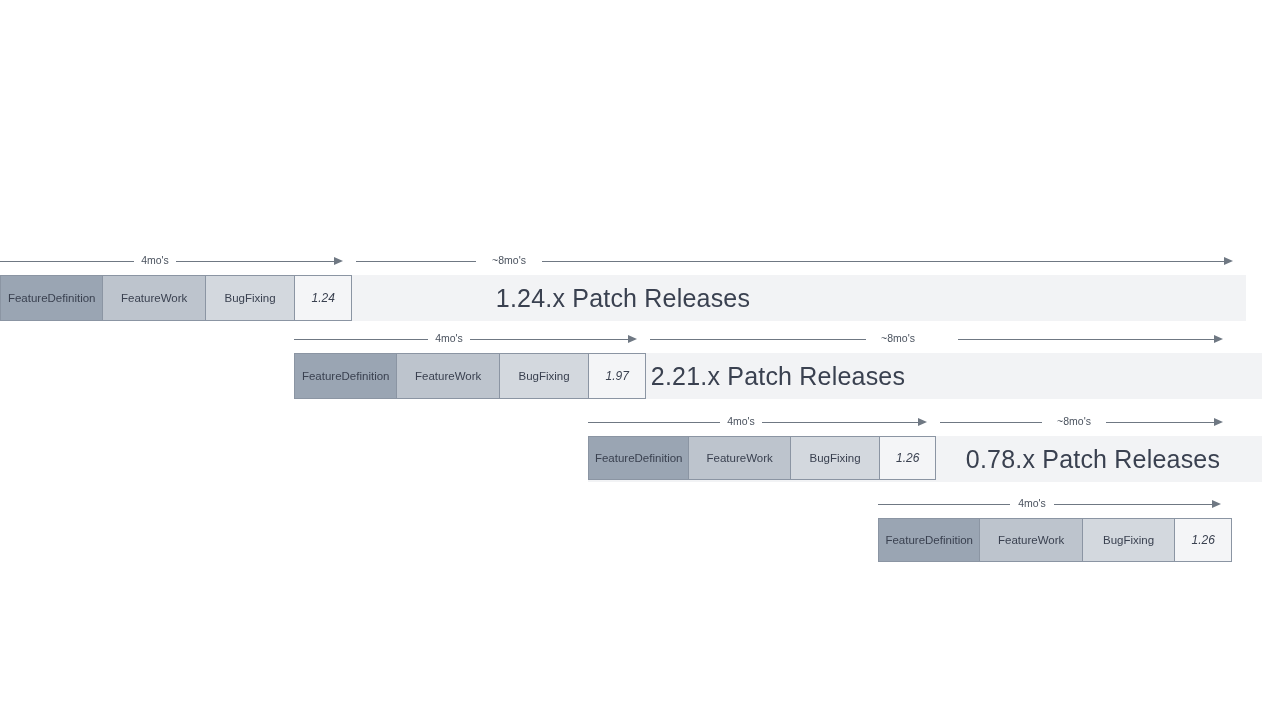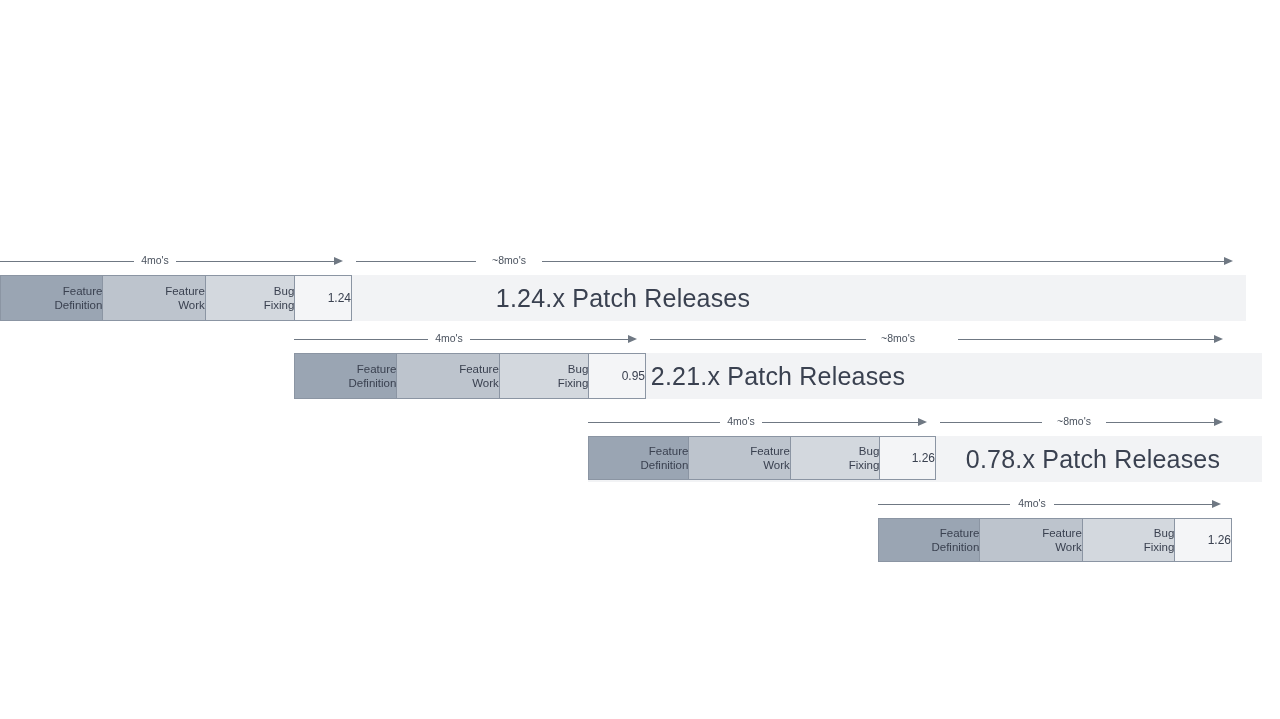--- a/index.html
+++ b/index.html
@@ -49,31 +49,31 @@
   .phase-bar {
     position: absolute;
     display: flex;
     box-sizing: border-box;
     border: 1px solid #8b95a3;
   }
   .phase-cell {
     box-sizing: border-box;
     border-right: 1px solid #8b95a3;
     display: flex;
-    flex-direction: column;
-    align-items: flex-end;
+    align-items: center;
     justify-content: center;
     text-align: center;
     font-size: 11.5px;
     line-height: 1.25;
     color: #3a4150;
     white-space: nowrap;
   }
   .phase-cell:last-child {
     border-right: none;
+    font-style: italic;
   }
   .phase-cell.def  { background: #9aa5b3; }
   .phase-cell.work { background: #bdc4cd; }
   .phase-cell.bug  { background: #d3d8de; }
   .phase-cell.ver  { background: #f4f5f7; font-size: 12px; }
 
   
   .measure {
     position: absolute;
     height: 20px;
@@ -160,21 +160,21 @@
       </div>
       <div class="phase-cell work" style="width:103px;">
         <span>Feature</span>
         <span>Work</span>
       </div>
       <div class="phase-cell bug" style="width:90px;">
         <span>Bug</span>
         <span>Fixing</span>
       </div>
       <div class="phase-cell ver" style="width:56px;">
-        <span>0.95</span>
+        <span>1.97</span>
       </div>
     </div>
 
     <div class="measure" style="left:294px; top:330px; width:352px;">
       <div class="seg" style="left:0px; width:134px;"></div>
       <div class="seg" style="left:176px; width:160px;"></div>
       <div class="arrowhead" style="left:334px;"></div>
       <div class="measure-label" style="left:155px;">4mo's</div>
     </div>
 

